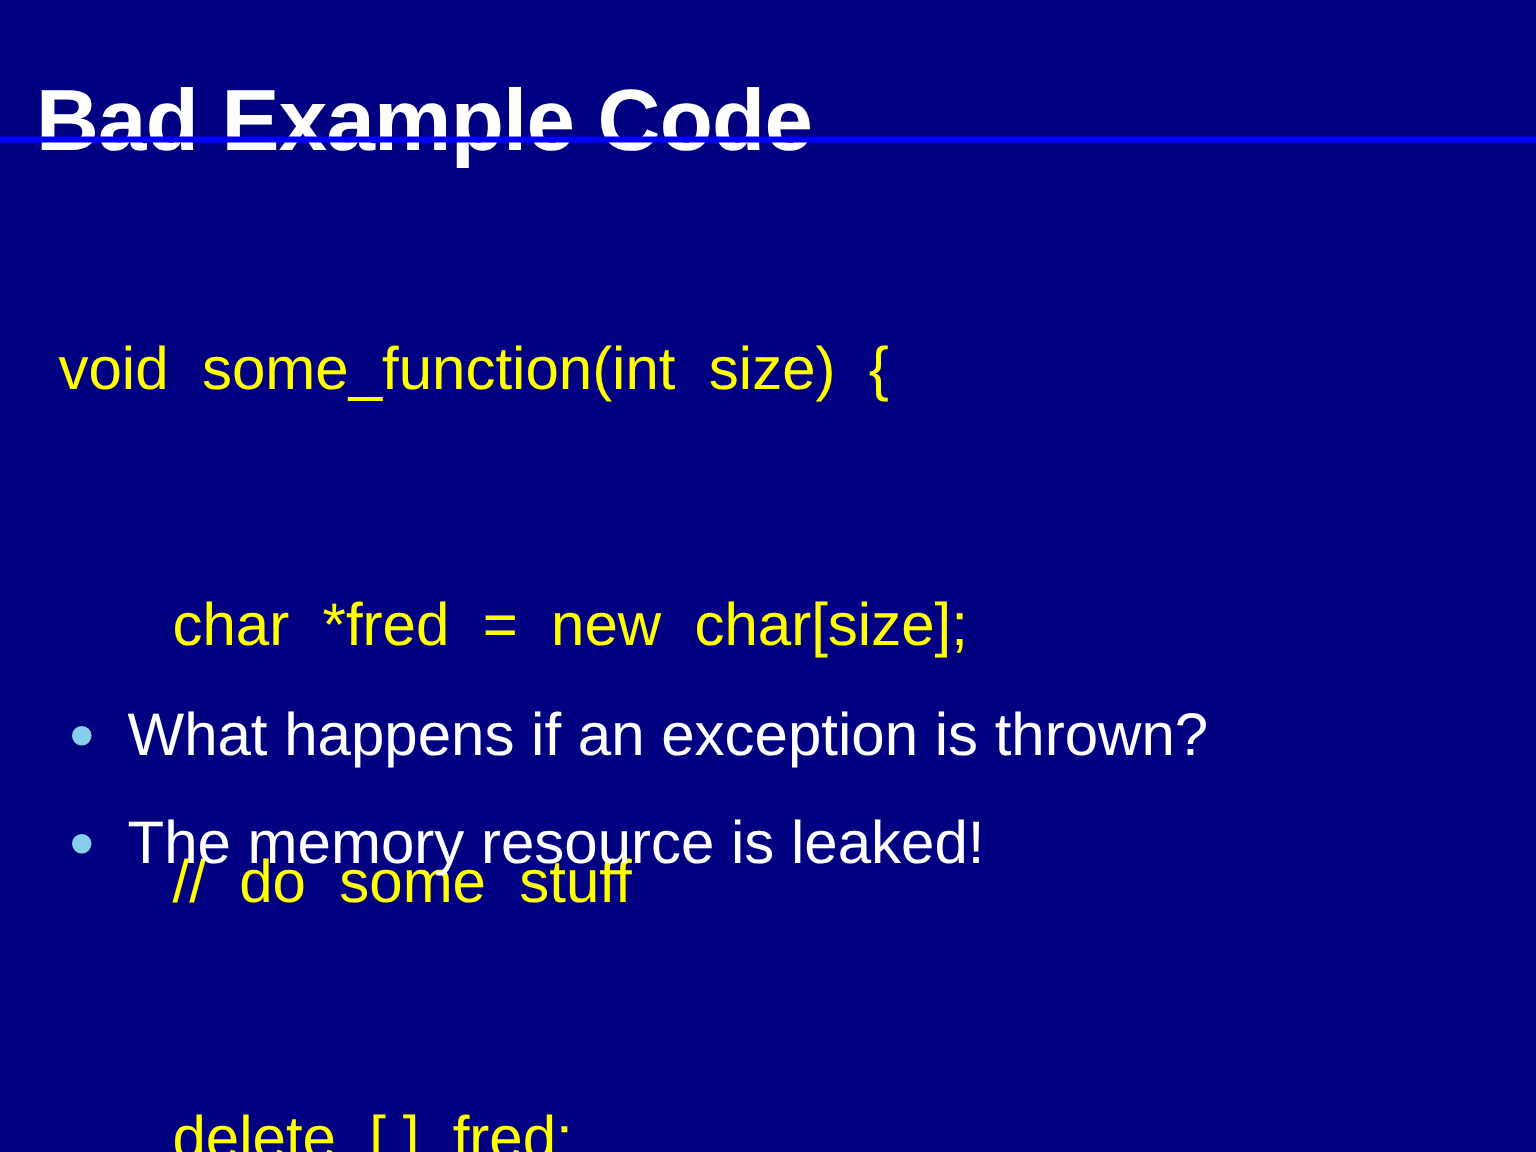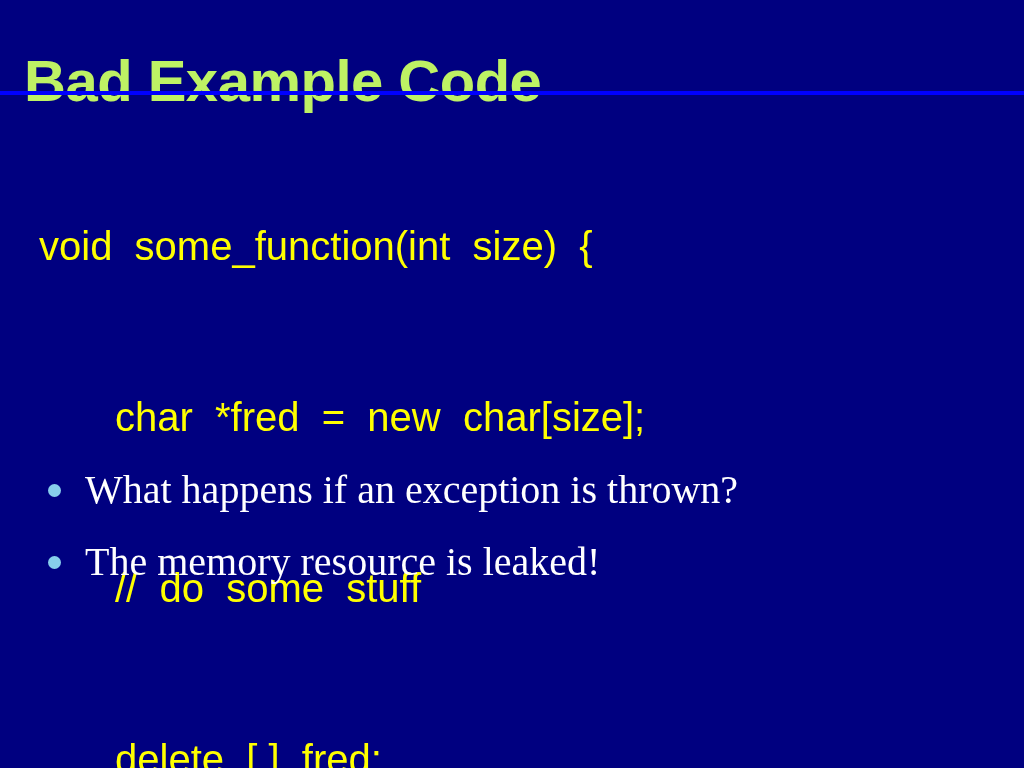--- a/index.html
+++ b/index.html
@@ -20,21 +20,21 @@
     overflow: hidden;
   }
 
   
   #slide-title {
     position: absolute;
     left: 24px;
     top: 6px;
     font-size: 58px;
     line-height: 72px;
-    color: #bef264;
+    color: #ffffff;
     white-space: nowrap;
     letter-spacing: -0.5px;
   }
 
   
   #title-rule {
     position: absolute;
     left: 0;
     top: 91px;
     width: 1024px;
@@ -69,21 +69,20 @@
     top: 455px;
     width: 960px;
   }
   .bullet-item {
     position: relative;
     padding-left: 85px;
     margin-bottom: 2px;
     color: #ffffff;
     font-size: 40px;
     line-height: 70px;
-    font-family: Liberation Serif, serif;
   }
   .bullet-dot {
     position: absolute;
     left: 48px;
     top: 29px;
     width: 13px;
     height: 13px;
     border-radius: 50%;
     background: #87ceeb;
   }

